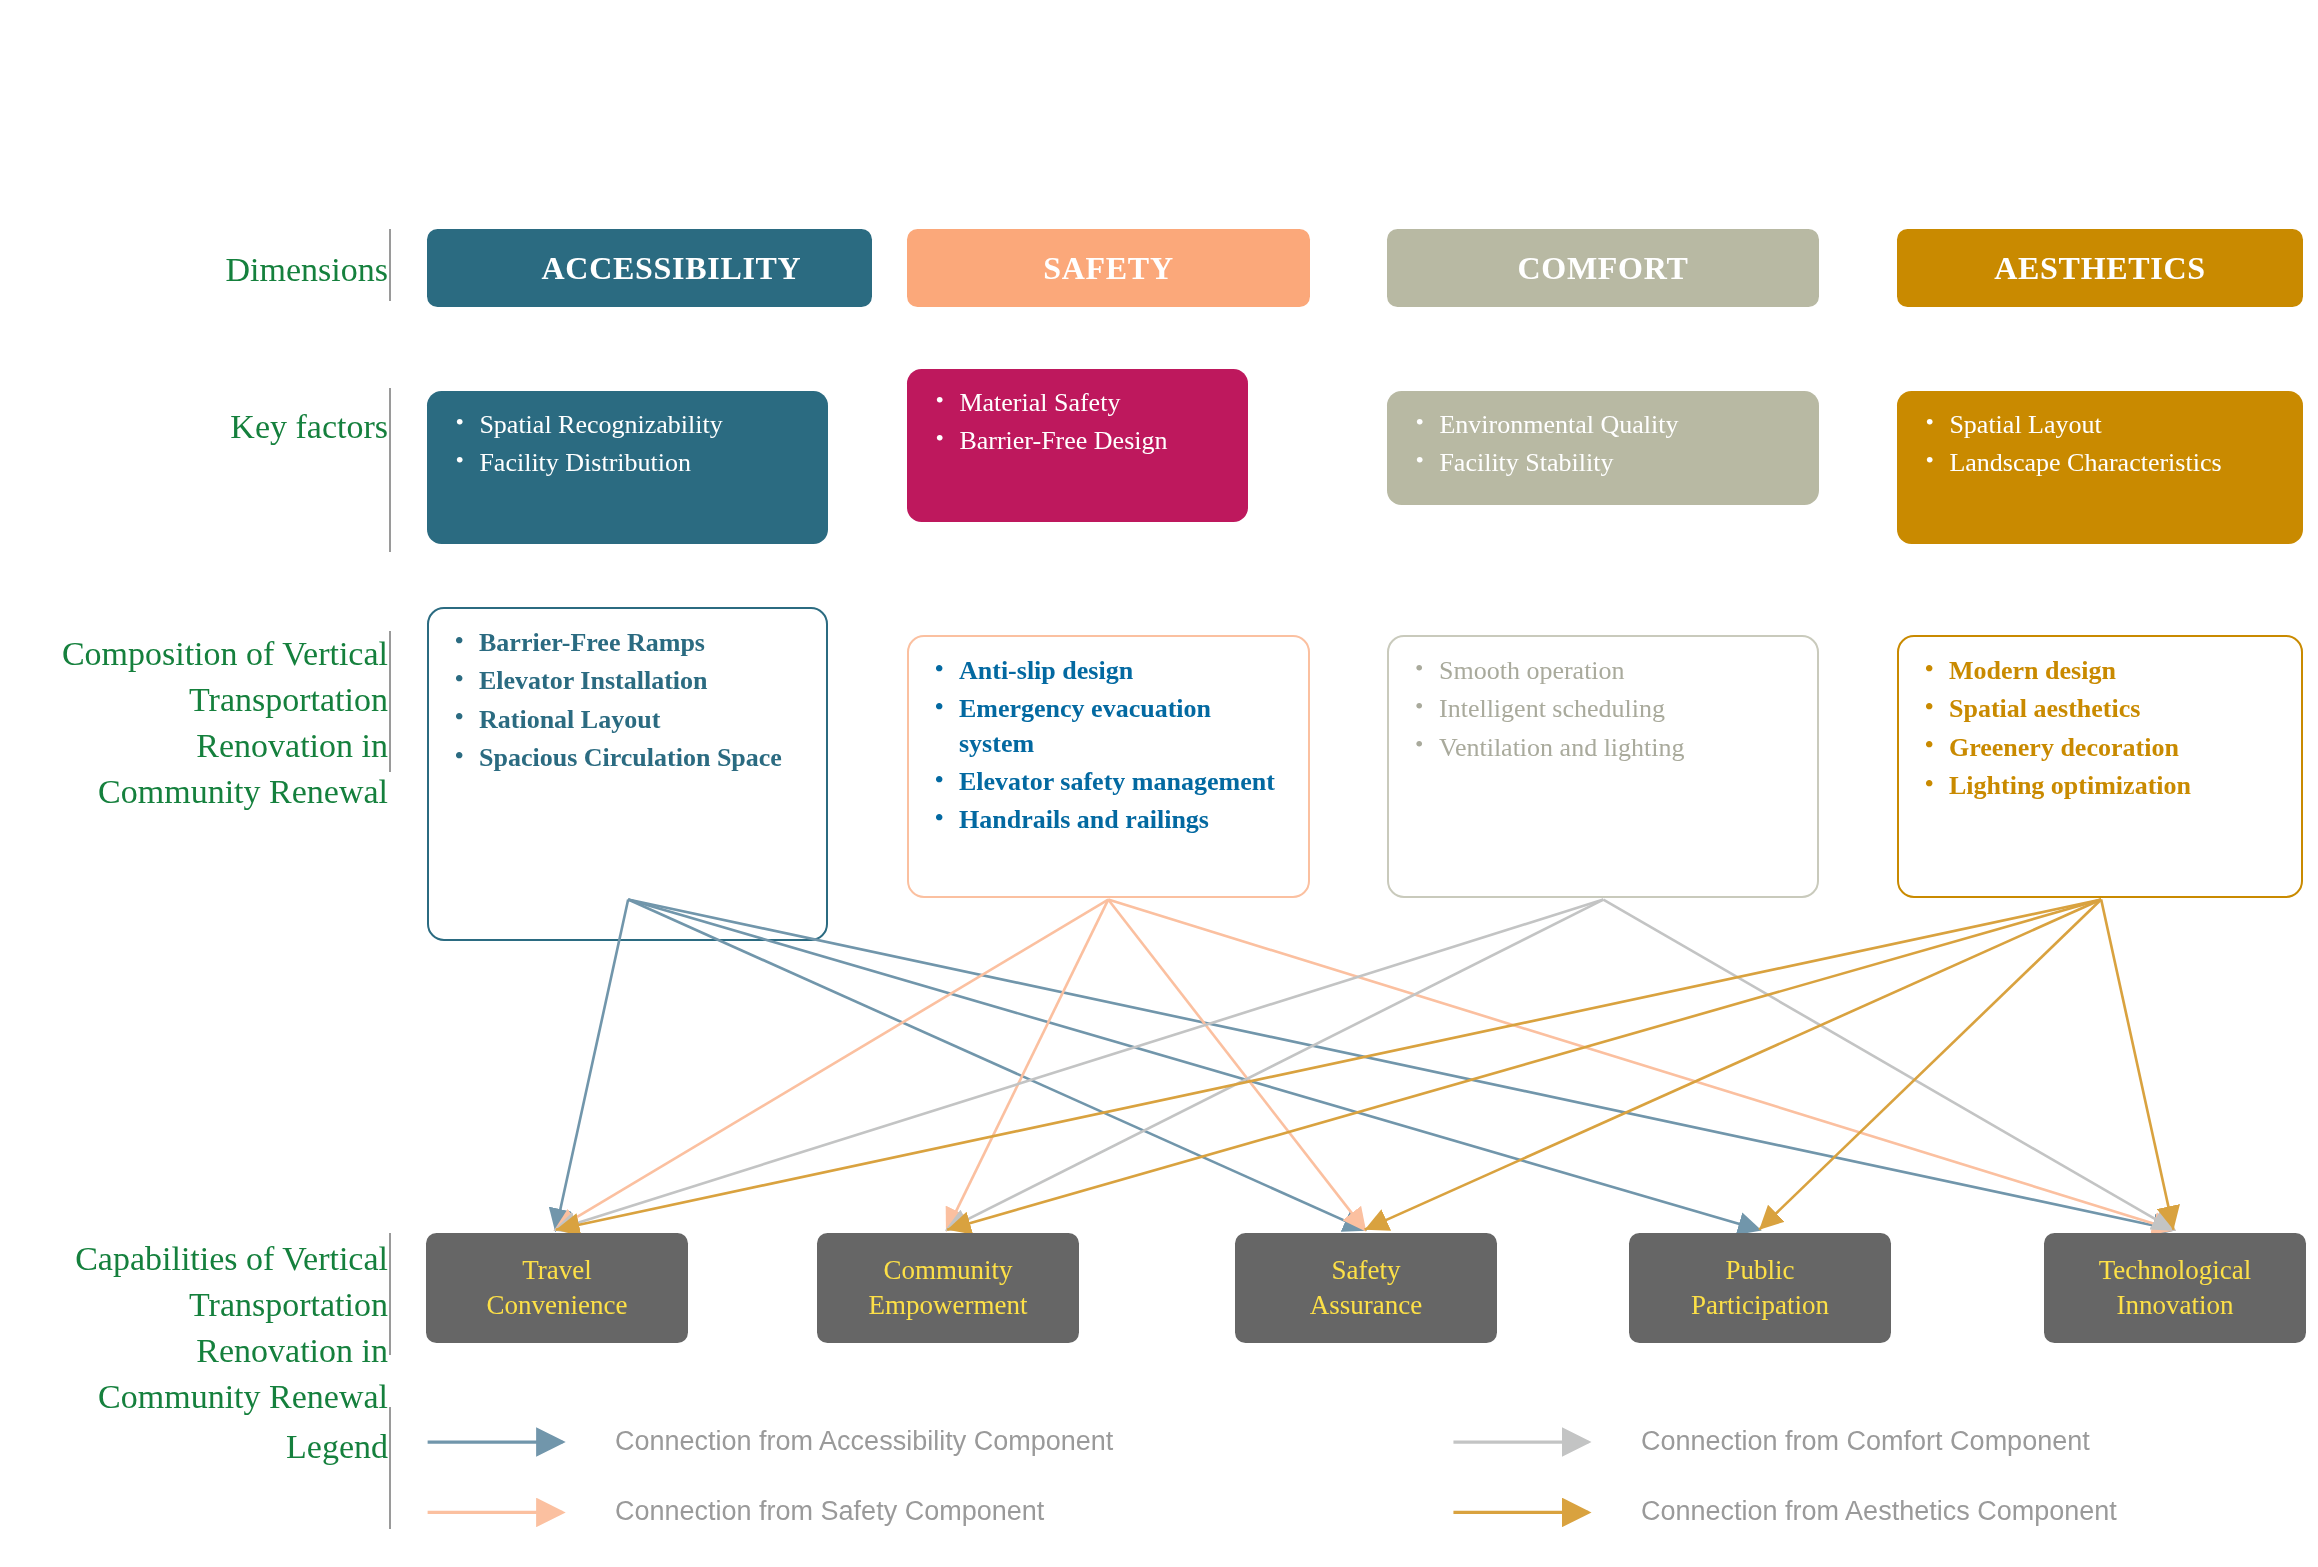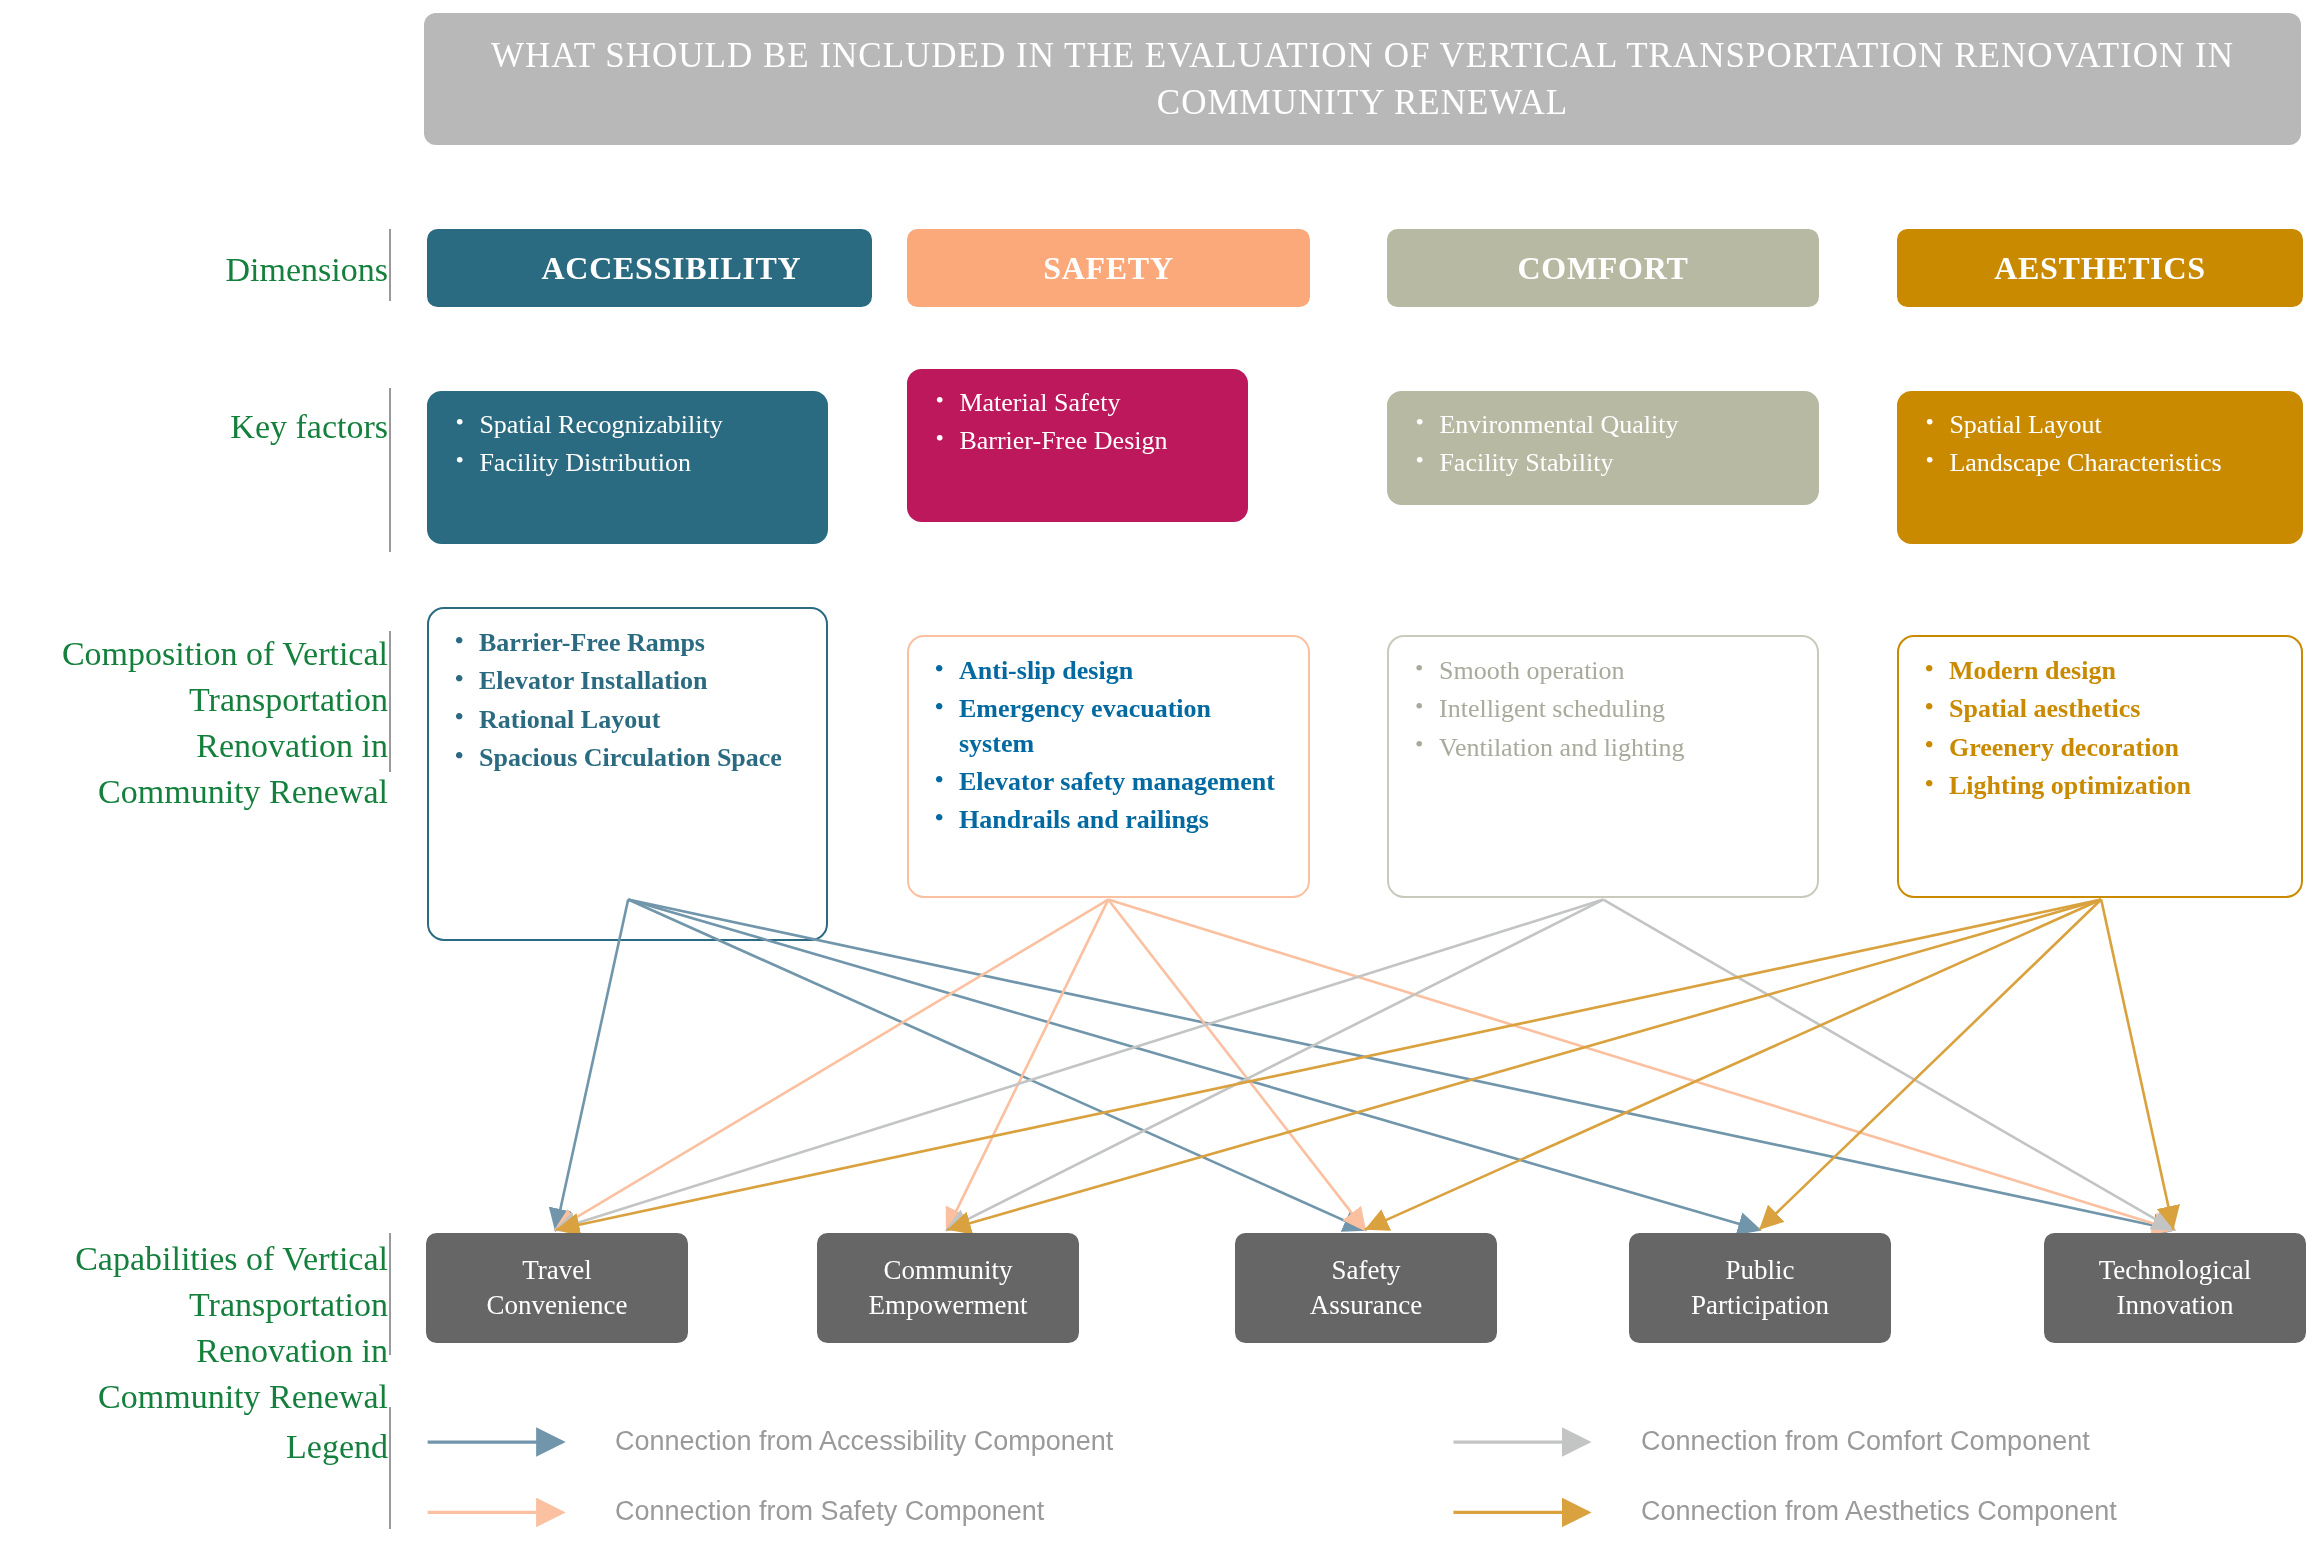--- a/index.html
+++ b/index.html
@@ -103,21 +103,21 @@
     font-size: 26px;
     font-weight: bold;
   }
   
   .cap-box {
     position: absolute;
     width: 262px;
     height: 110px;
     background: #666666;
     border-radius: 10.5px;
-    color: #ffffff;
+    color: #fde047;
     font-size: 27px;
     display: flex;
     align-items: center;
     justify-content: center;
     text-align: center;
     line-height: 1.28;
   }
   
   .legend-text {
     position: absolute;
@@ -131,21 +131,20 @@
     width: 2319px;
     height: 1567px;
     pointer-events: none;
   }
 </style>
 </head>
 <body>
 
 <div class="canvas">
 
-  <div class="title-banner">WHAT SHOULD BE INCLUDED IN THE EVALUATION OF VERTICAL TRANSPORTATION RENOVATION IN COMMUNITY RENEWAL</div>
 
   <div class="row-label" style="left:132px; top:247px; width:256px;">Dimensions</div>
   <div class="row-rule" style="left:389px; top:229px; height:72px;"></div>
 
   <div class="row-label" style="left:132px; top:404px; width:256px;">Key factors</div>
   <div class="row-rule" style="left:389px; top:388px; height:164px;"></div>
 
   <div class="row-label" style="left:39px; top:631px; width:349px;">Composition of Vertical Transportation Renovation in Community Renewal</div>
   <div class="row-rule" style="left:389px; top:631px; height:141px;"></div>
 

